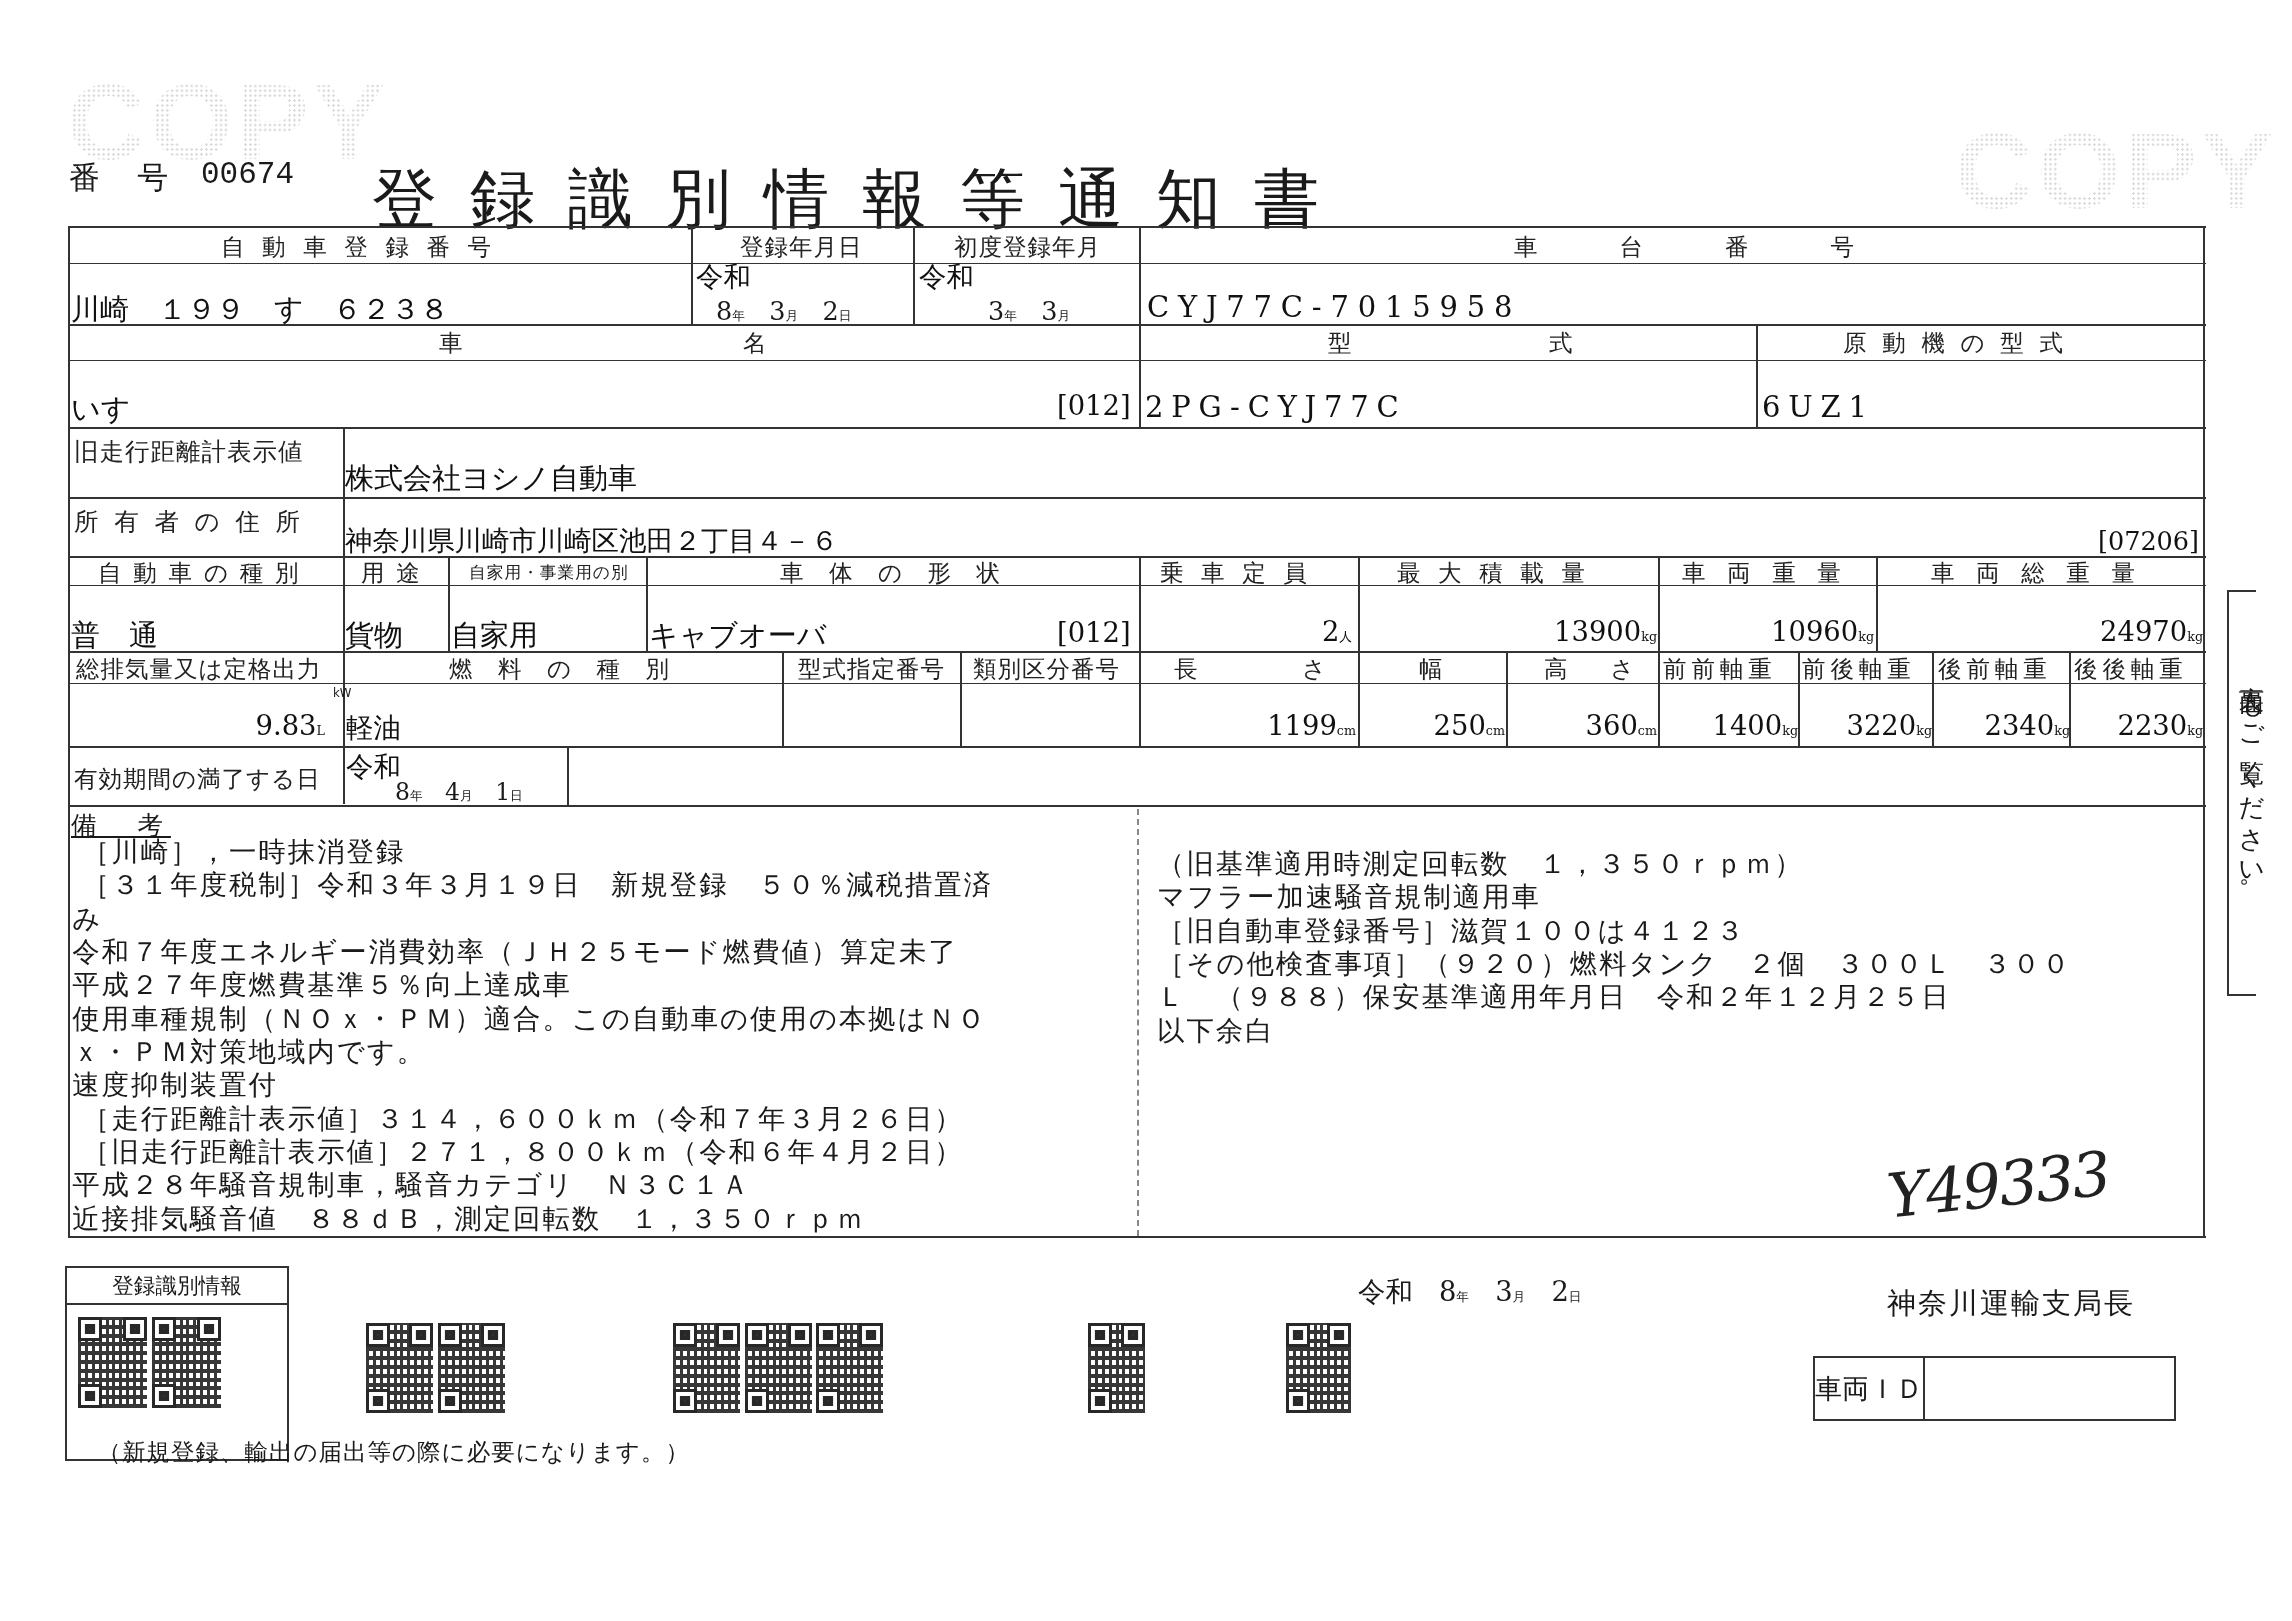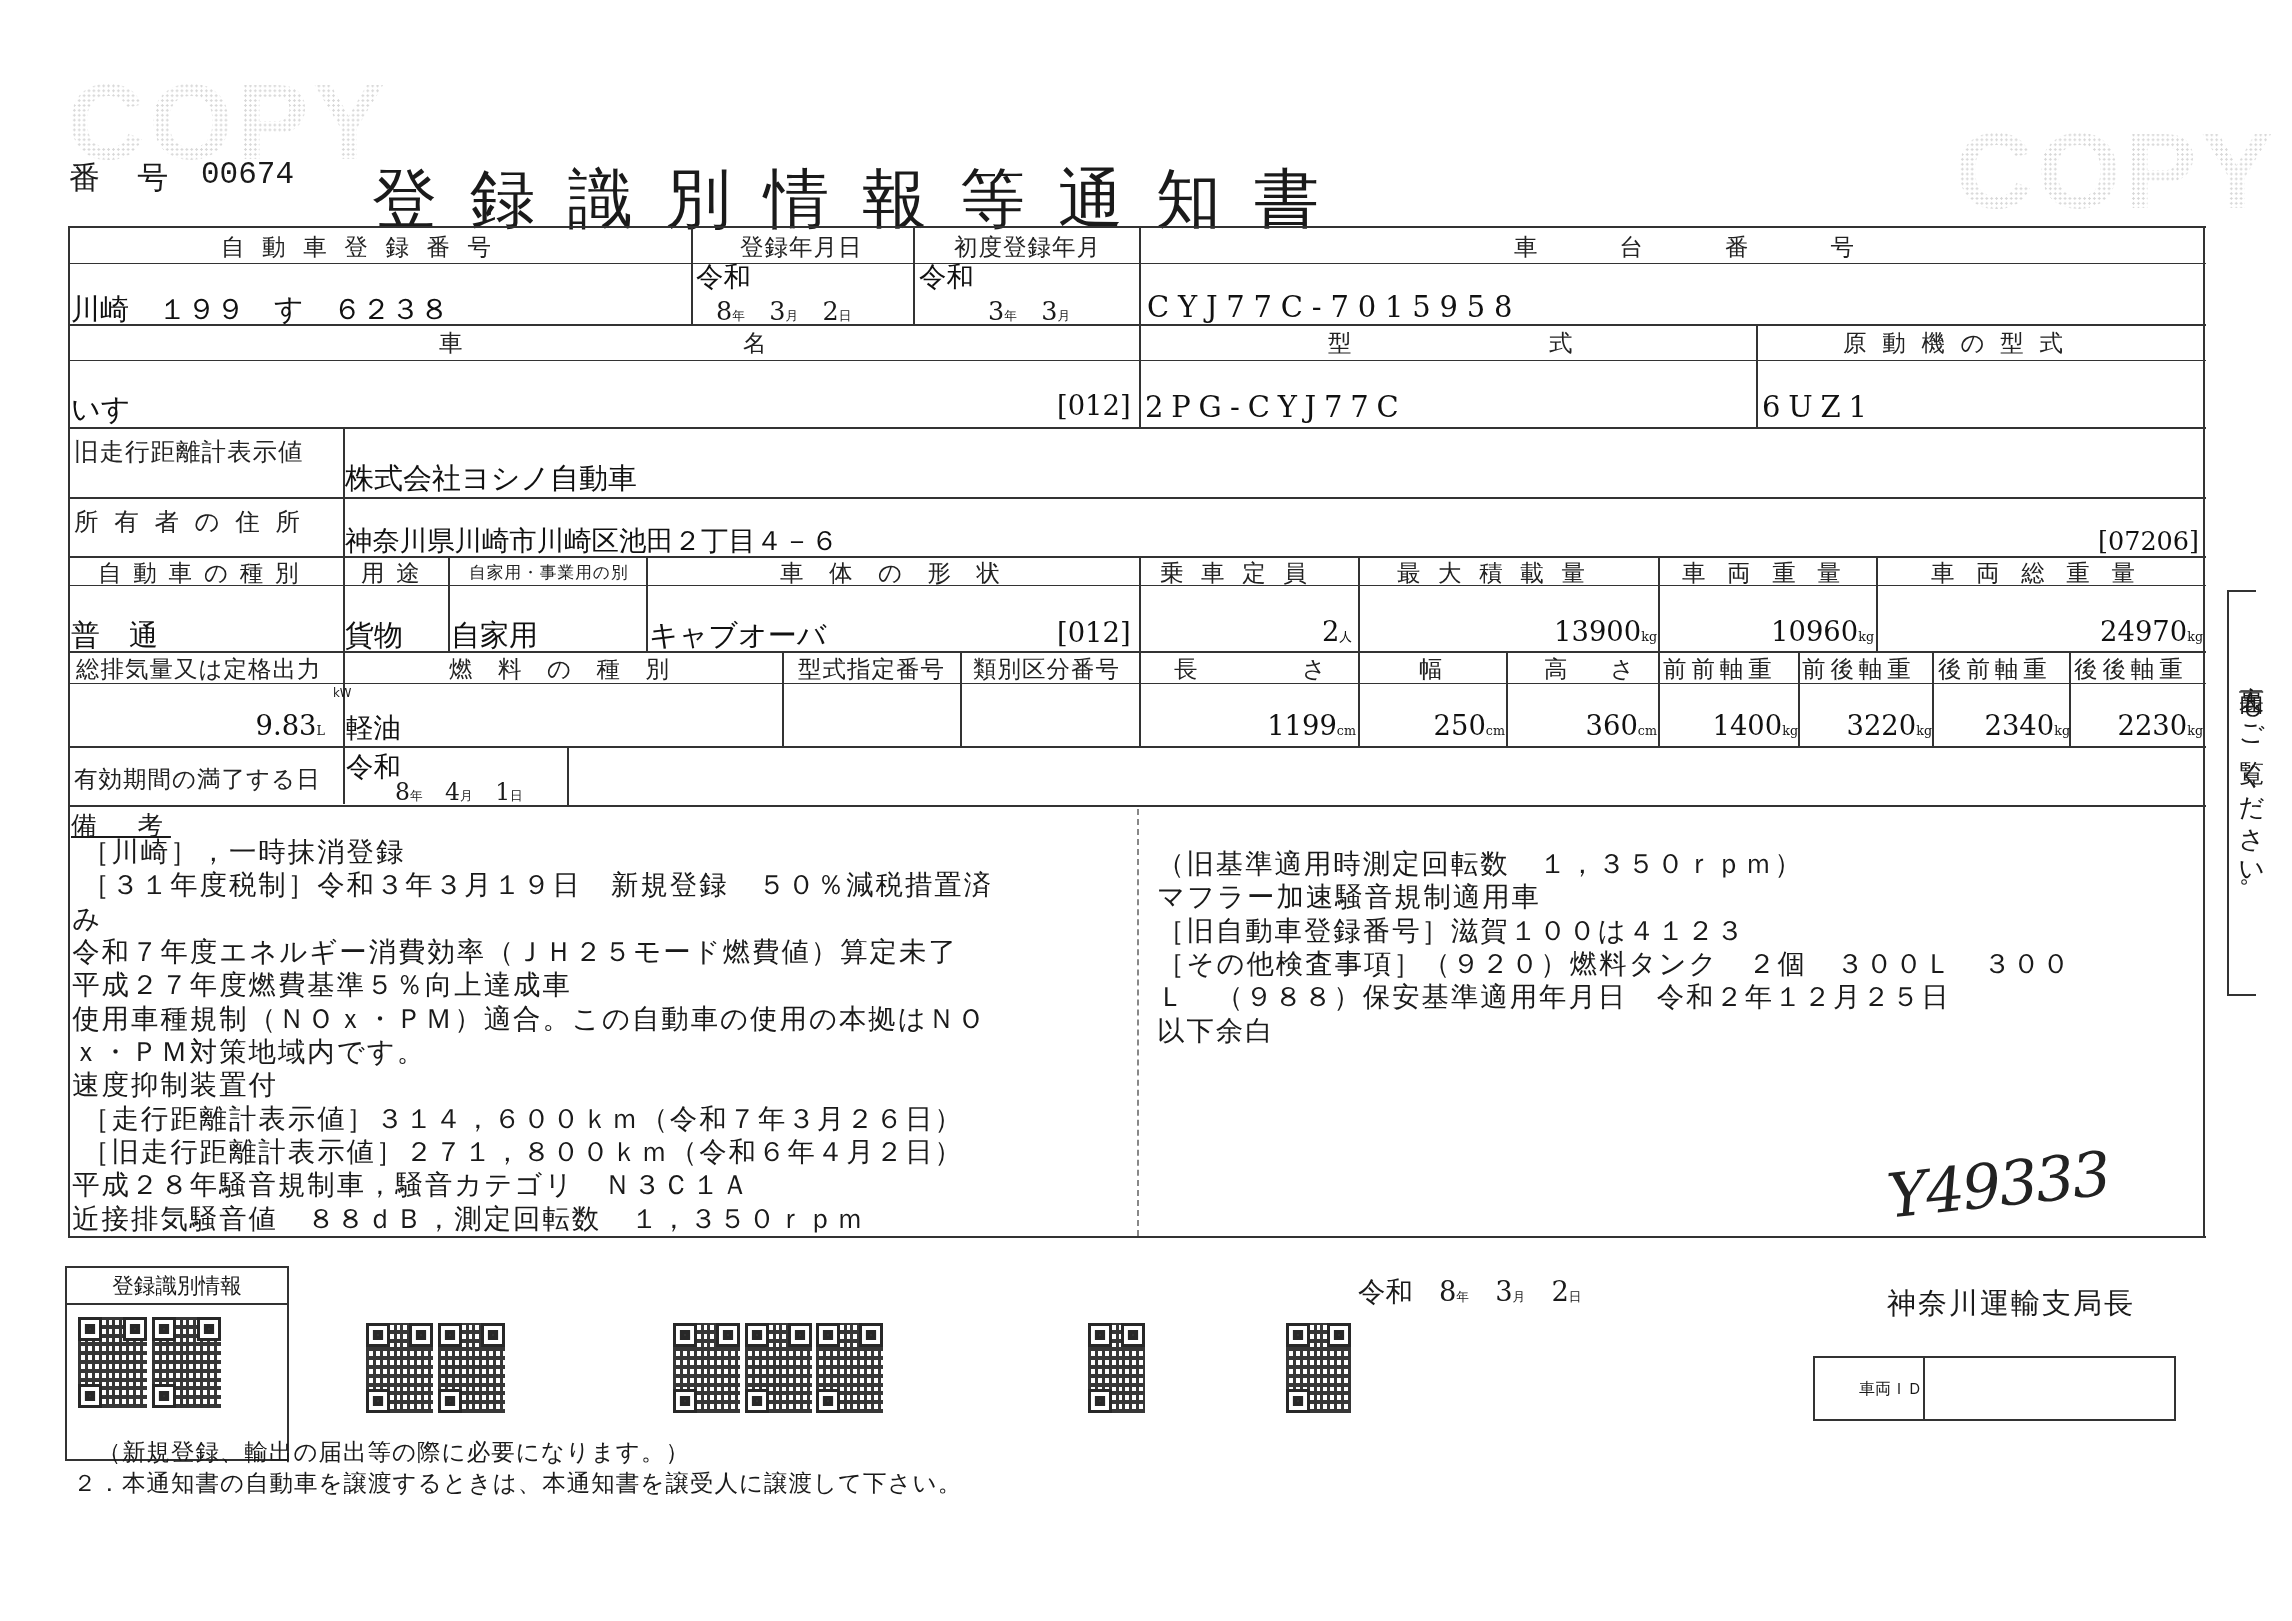--- a/index.html
+++ b/index.html
@@ -233,20 +233,19 @@
 <div class="qr" style="left:1286px;top:1323px;width:65px;height:90px;">
     <div class="f3"></div>
   </div>
 
 <div class="abs" style="left:1358px;top:1274px;font-size:27.4px;">
   <span>令和</span>&nbsp;&nbsp;&nbsp;<span class="serif">8</span><span class="unit">年</span>&nbsp;&nbsp;&nbsp;<span class="serif">3</span><span class="unit">月</span>&nbsp;&nbsp;&nbsp;<span class="serif">2</span><span class="unit">日</span>
 </div>
 <div class="abs" style="left:1887px;top:1284px;font-size:29px;letter-spacing:2px;">神奈川運輸支局長</div>
 
 <div class="abs" style="left:1813px;top:1356px;width:359px;height:61px;border:2px solid #333;display:flex;">
-  <div style="width:108px;border-right:2px solid #333;font-size:16px;line-height:61px;text-align:right;">車両ＩＤ</div>
+  <div style="width:108px;border-right:2px solid #333;font-size:27px;line-height:61px;text-align:right;">車両ＩＤ</div>
 </div>
 
 <div class="abs" style="left:73px;top:1437px;font-size:23.5px;line-height:31px;letter-spacing:1px;">
   <div>　（新規登録、輸出の届出等の際に必要になります。）</div>
-  <div>２．本通知書の自動車を譲渡するときは、本通知書を譲受人に譲渡して下さい。</div>
 </div>
 
 
 </body></html>

